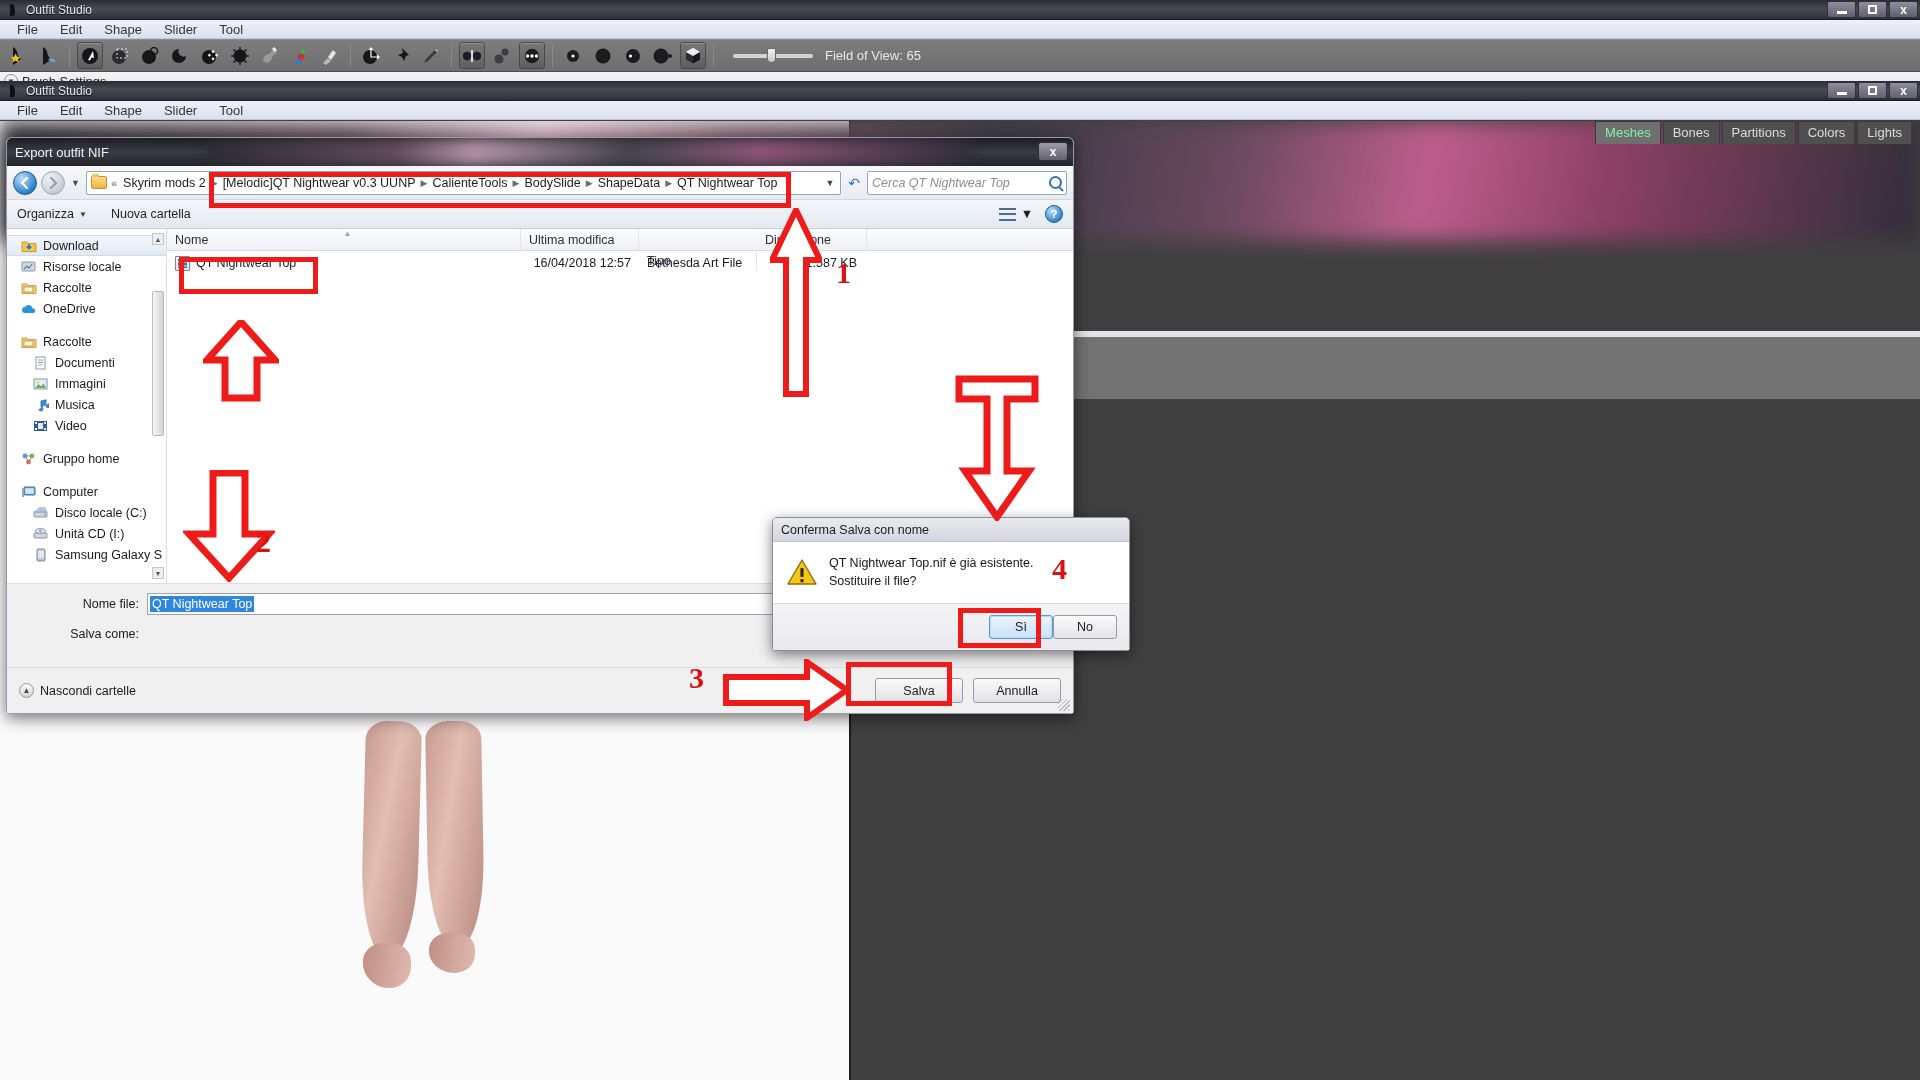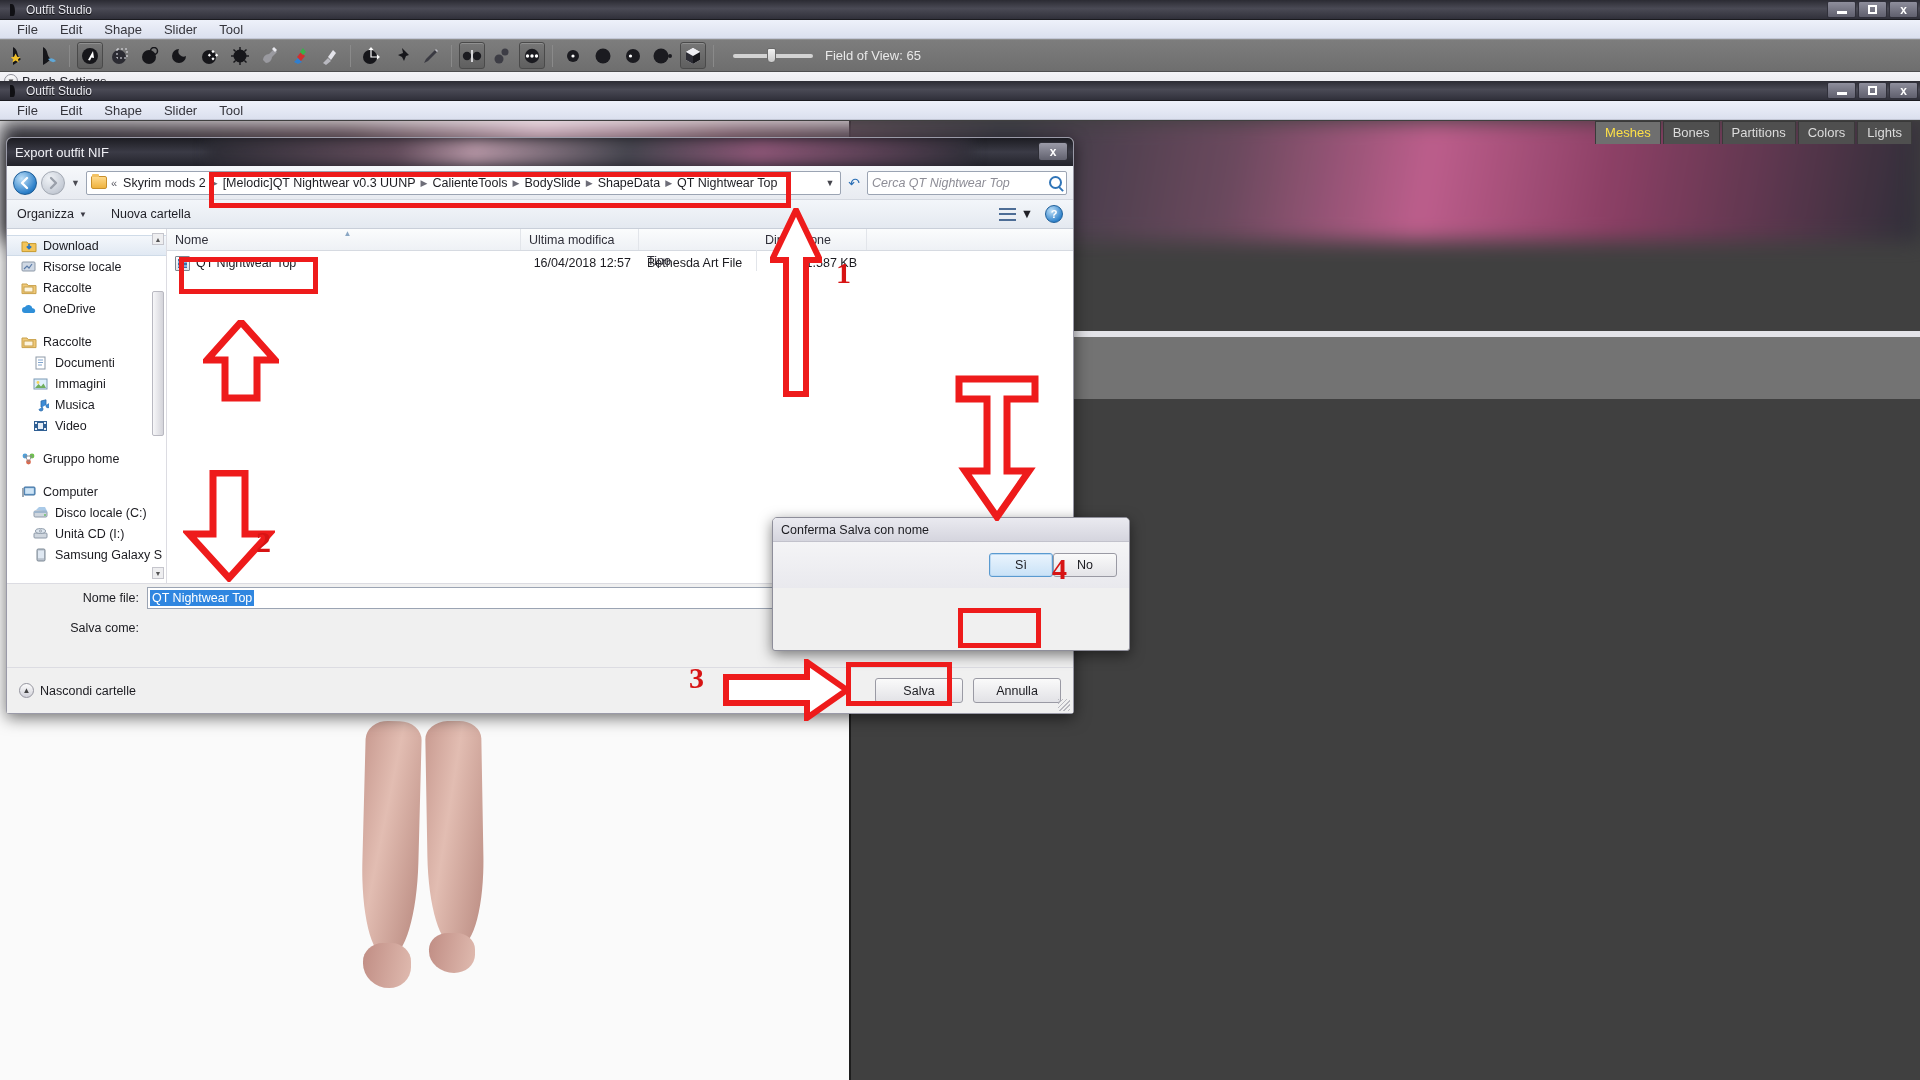--- a/index.html
+++ b/index.html
@@ -102,21 +102,21 @@
   #inner-window { position:absolute; left:0; top:81px; right:0; bottom:0; }
 
   .tabstrip {
     position:absolute; right:8px; top:0; display:flex; gap:2px; z-index:5;
   }
   .tab {
     background:#4f4f4f; color:#dcdcdc;
     padding:3px 9px 4px; font-size:13px;
     border:1px solid #3a3a3a; border-bottom:none;
   }
-  .tab.active { background:#6f6f6f; color:#fde047;margin-left:48px; }
+  .tab.active { background:#6f6f6f; color:#86efac;margin-left:48px; }
 
   .viewport {
     position:absolute; inset:0;
     background:#3f3f3f;
     overflow:hidden;
   }
   .vp-light { position:absolute; left:0; top:0; width:851px; bottom:0; background:#fafafa; }
   .vp-dark  { position:absolute; left:851px; top:0; right:0; bottom:0; background:#404040; }
   .vp-strip-a { position:absolute; left:851px; top:210px; right:0; height:6px; background:#e3e3e8; }
   .vp-strip-b { position:absolute; left:851px; top:216px; right:0; height:62px; background:#737373; }
@@ -286,21 +286,21 @@
   .lp-cell { padding-left:8px; display:flex; align-items:center; gap:6px; overflow:hidden; white-space:nowrap; }
   .nif-ico {
     width:15px; height:15px; background:linear-gradient(to bottom,#fdfdfd,#dfe4ea);
     border:1px solid #7d8590; border-radius:1px; position:relative; flex:none;
   }
   .nif-ico::after{
     content:""; position:absolute; left:2px; top:2px; right:2px; bottom:2px;
     background:repeating-linear-gradient(to bottom,#3d6fa8 0 2px,#7fb0df 2px 4px);
   }
 
-  .fd-fields { height:78px; background:#f0f0f0; padding:2px 0 0 0; position:relative;
+  .fd-fields { height:78px; background:#f0f0f0; padding:8px 0 0 0; position:relative;
                border-top:1px solid #dcdce2; }
   .field-row { display:flex; align-items:center; height:24px; margin-bottom:6px; }
   .field-label { width:140px; text-align:right; padding-right:8px; font-size:12.5px; color:#1b1b20; }
   .field-input {
     width:760px; height:22px; background:#fff; border:1px solid #9ba4b3;
     display:flex; align-items:center; padding-left:2px; font-size:12.5px;
   }
   .field-input .hl { background:#2f86e0; color:#fff; padding:1px 2px; }
   .field-select {
     width:760px; height:22px;
@@ -915,20 +915,33 @@
         </div>
       </div>
       <span class="grip"></span>
     </div>
   </div>
 
   <div id="confirm-dialog">
     <div class="cd-title">
       <span>Conferma Salva con nome</span>
     </div>
+    <div class="cd-body">
+      <span class="warn-ico">
+        <svg width="30" height="27" viewBox="0 0 30 27">
+          <path d="M15 1 L29 25 H1 Z" fill="#f5c518" stroke="#8a6d10" stroke-width="1.4" stroke-linejoin="round"></path>
+          <rect x="13.4" y="9" width="3.2" height="9" rx="1" fill="#2b2b2b"></rect>
+          <rect x="13.4" y="20" width="3.2" height="3.2" rx="1" fill="#2b2b2b"></rect>
+        </svg>
+      </span>
+      <div class="cd-text">
+        <div>QT Nightwear Top.nif è già esistente.</div>
+        <div>Sostituire il file?</div>
+      </div>
+    </div>
     <div class="cd-foot">
       <div class="cd-btn default">
         <span>Sì</span>
       </div>
       <div class="cd-btn">
         <span>No</span>
       </div>
     </div>
   </div>
 

